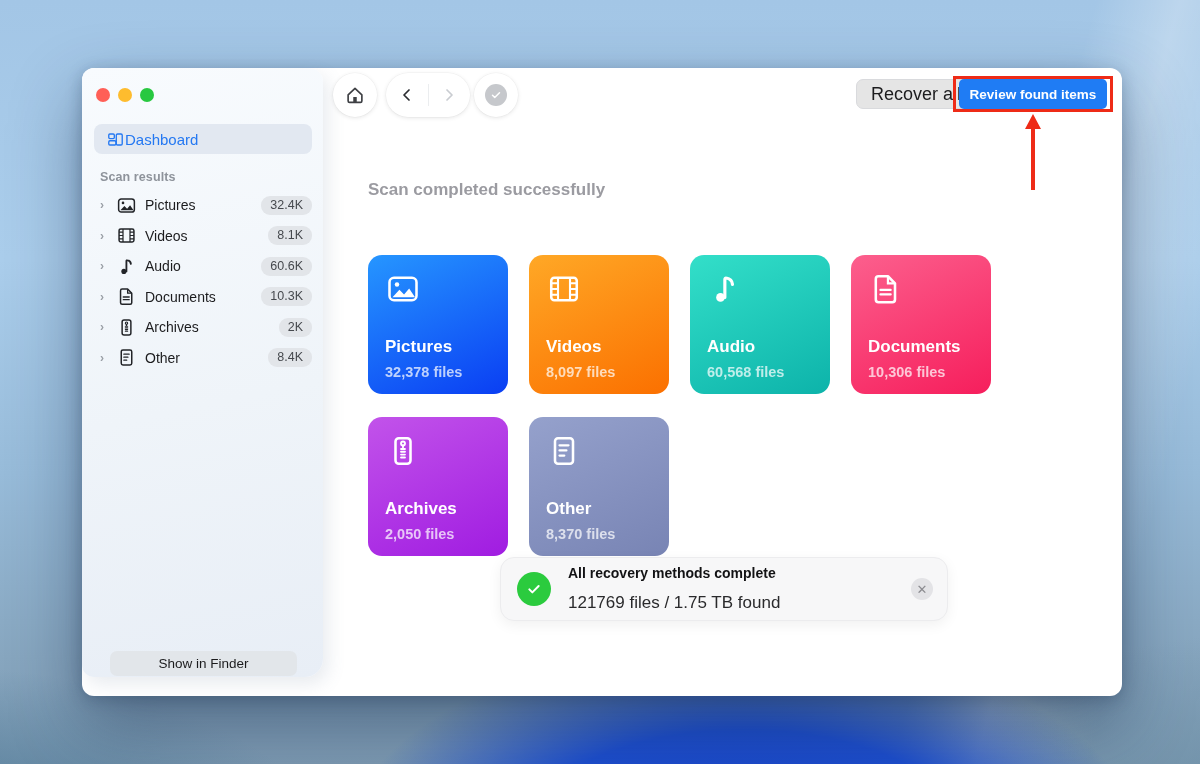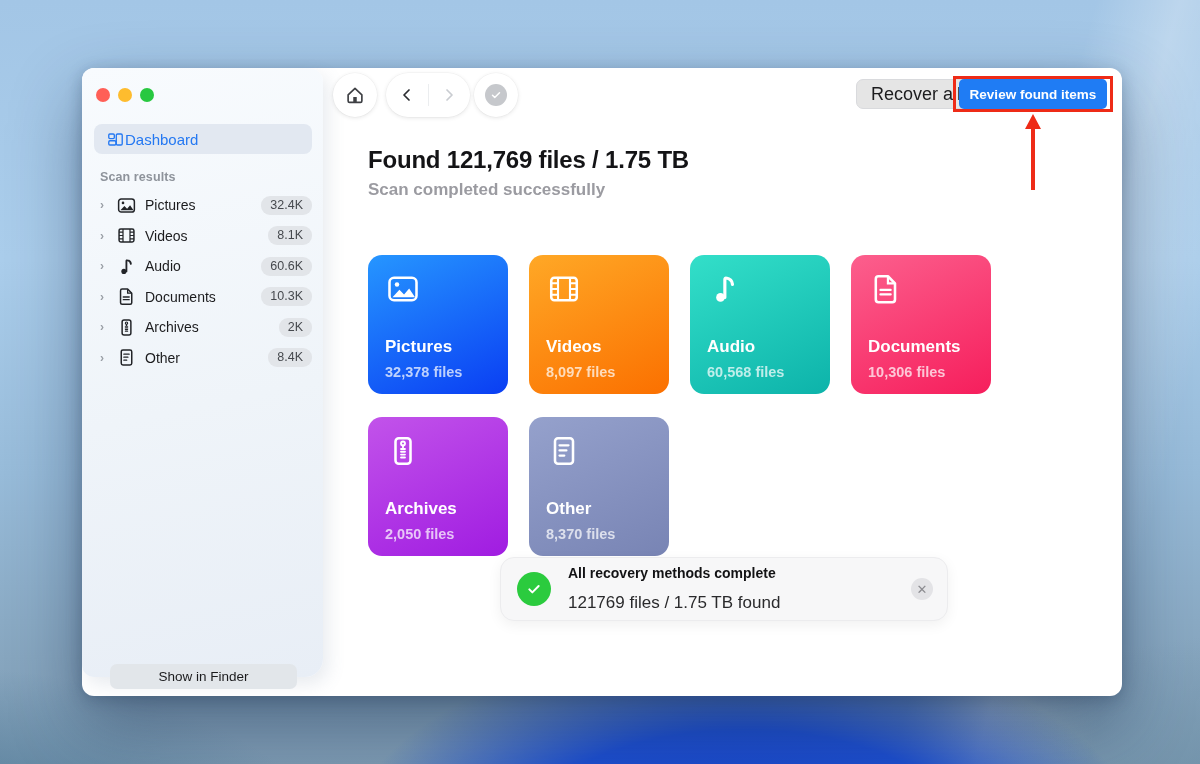--- a/index.html
+++ b/index.html
@@ -55,21 +55,21 @@
   .row-icon { width:21px; height:21px; margin:0 8px 0 2px; color:#222428; flex:0 0 21px; }
   .row-label { flex:1; font-weight:500; white-space:nowrap; overflow:hidden; }
   .badge {
     background:#e2e5e9; color:#46494e; border-radius:9px;
     font-size:12.5px; font-weight:500; padding:2px 9px; line-height:1.2;
   }
 
   .finder-btn {
     position:absolute; left:28px; top:583px; width:187px; height:25px;
     background:#e2e6ea; border:none; border-radius:7px;
-    font-family:inherit; font-size:13.5px; font-weight:500; color:#1b1b1d;margin-top:13px;
+    font-family:inherit; font-size:13.5px; font-weight:500; color:#1b1b1d;
   }
 
   
   .nav-circle {
     position:absolute; top:5px; width:44px; height:44px; border-radius:50%;
     background:#fff; box-shadow:0 1px 4px rgba(0,0,0,0.10), 0 0 0 0.5px rgba(0,0,0,0.04);
     display:flex; align-items:center; justify-content:center; border:none;
   }
   .nav-home { left:251px; }
   .nav-home svg { width:22px; height:22px; color:#3d3f43; }
@@ -314,21 +314,20 @@
   </button>
 
   <button class="recover-btn">Recover all...</button>
   <button class="review-btn">Review found items</button>
   <div class="anno-rect"></div>
   <div class="anno-arrow">
     <div class="head"></div>
       <div class="shaft"></div>
   </div>
 
-  <div class="page-title">Found 121,769 files / 1.75 TB</div>
   <div class="page-subtitle">Scan completed successfully</div>
 
   <div class="tiles">
     <div class="tile" style="background: linear-gradient(155deg, rgb(38, 150, 255) 0%, rgb(10, 62, 243) 100%);">
       <svg>
           <use href="#i-photo"></use>
         </svg>
       <div class="tile-label">Pictures</div>
       <div class="tile-count">32,378 files</div>
     </div>

